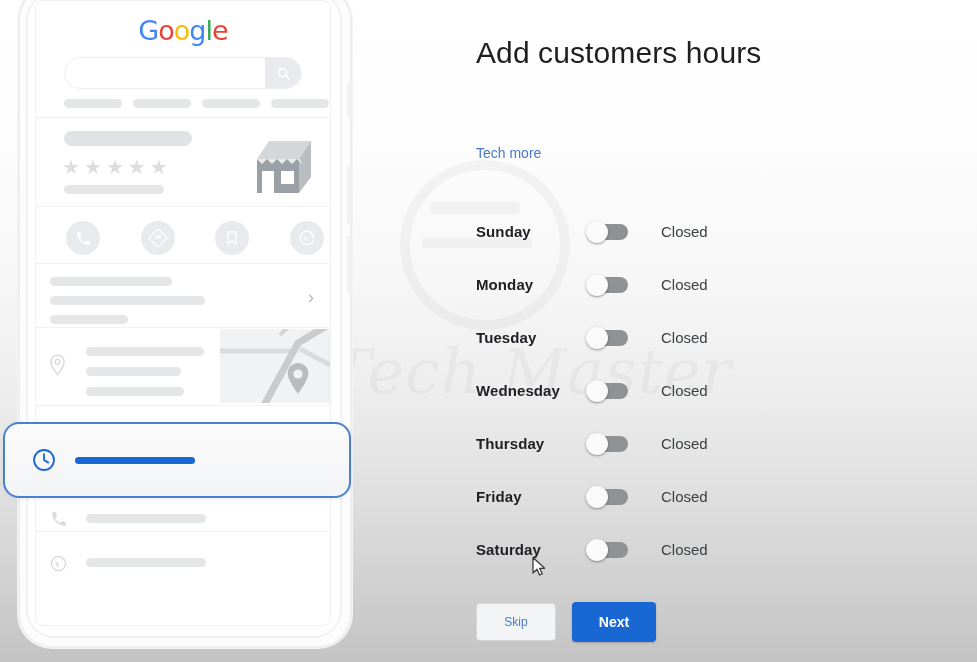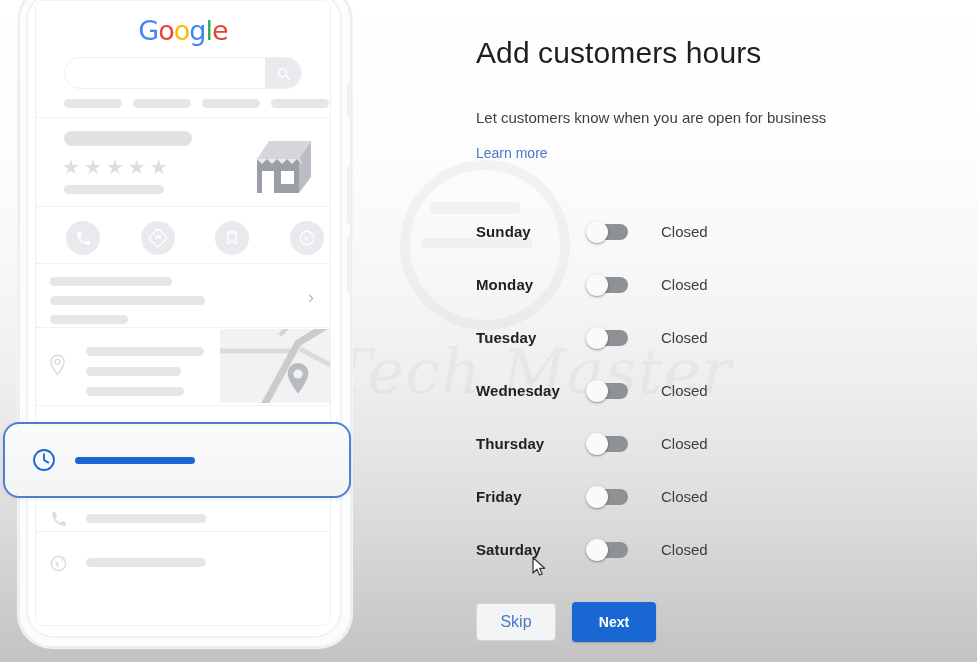--- a/index.html
+++ b/index.html
@@ -434,21 +434,21 @@
     align-items: center;
     gap: 16px;
   }
   #skip-button {
     width: 80px;
     height: 38px;
     border: 1px solid #d5d7da;
     border-radius: 4px;
     background: #f3f4f5;
     color: #4a78c8;
-    font-size: 16px;
+    font-size: 12px;
     font-family: "Liberation Sans", sans-serif;
     cursor: pointer;
     padding: 0;
   }
   #next-button {
     width: 84px;
     height: 40px;
     border: none;
     border-radius: 4px;
     background: #1967d2;
@@ -621,22 +621,21 @@
     <svg width="26" height="26" viewBox="0 0 24 24" fill="none" stroke="#1967d2" stroke-width="1.7">
       <circle cx="12" cy="12" r="9.2"></circle>
       <path d="M12 6.6V12l4 2.4" stroke-linecap="round" stroke-linejoin="round"></path>
     </svg>
     <div class="cb-bar"></div>
   </div>
 
   <div id="content">
 
     <h1 id="page-title">Add customers hours</h1>
-    <p id="page-subtitle">Let customers know when you are open for business</p>
-    <a id="learn-more" href="#">Learn more</a>
+    <a id="learn-more" href="#">Tech more</a>
 
     <div id="days-list">
 
       <div class="day-row">
         <span class="day-label">Sunday</span>
         <span class="toggle">
           <span class="track"></span>
           <span class="knob"></span>
         </span>
         <span class="day-state">Closed</span>

